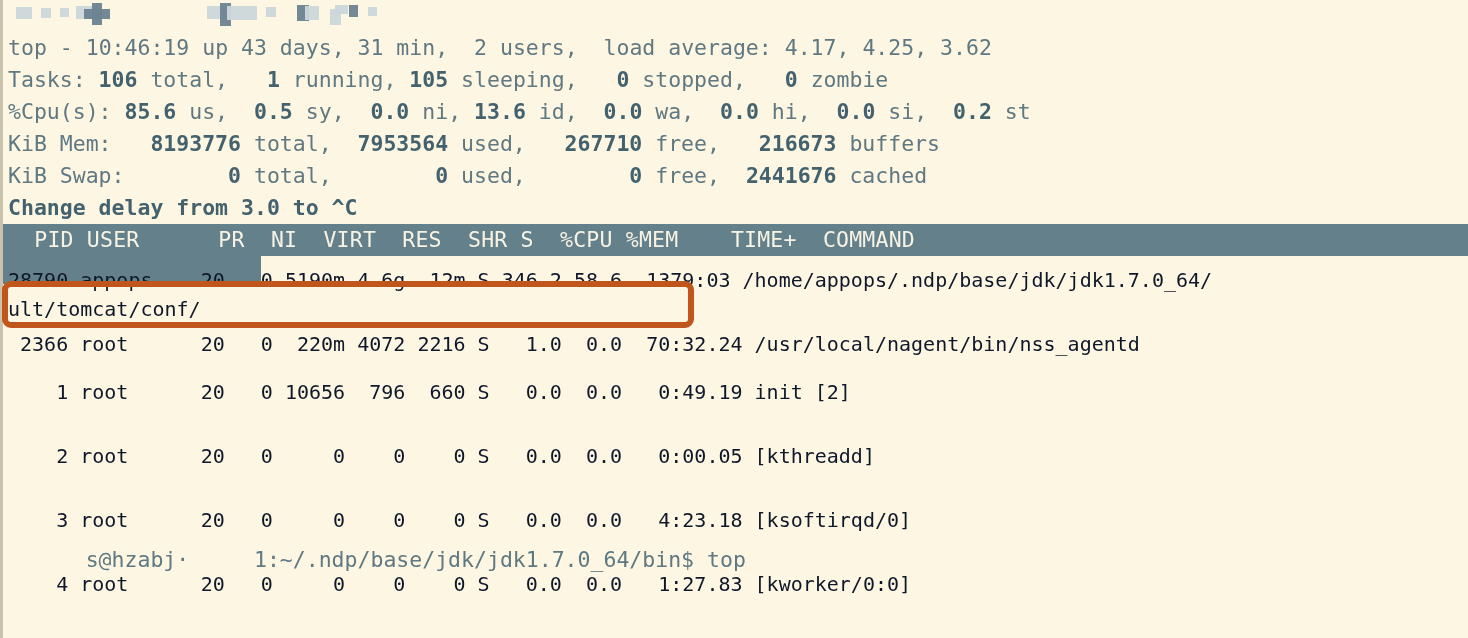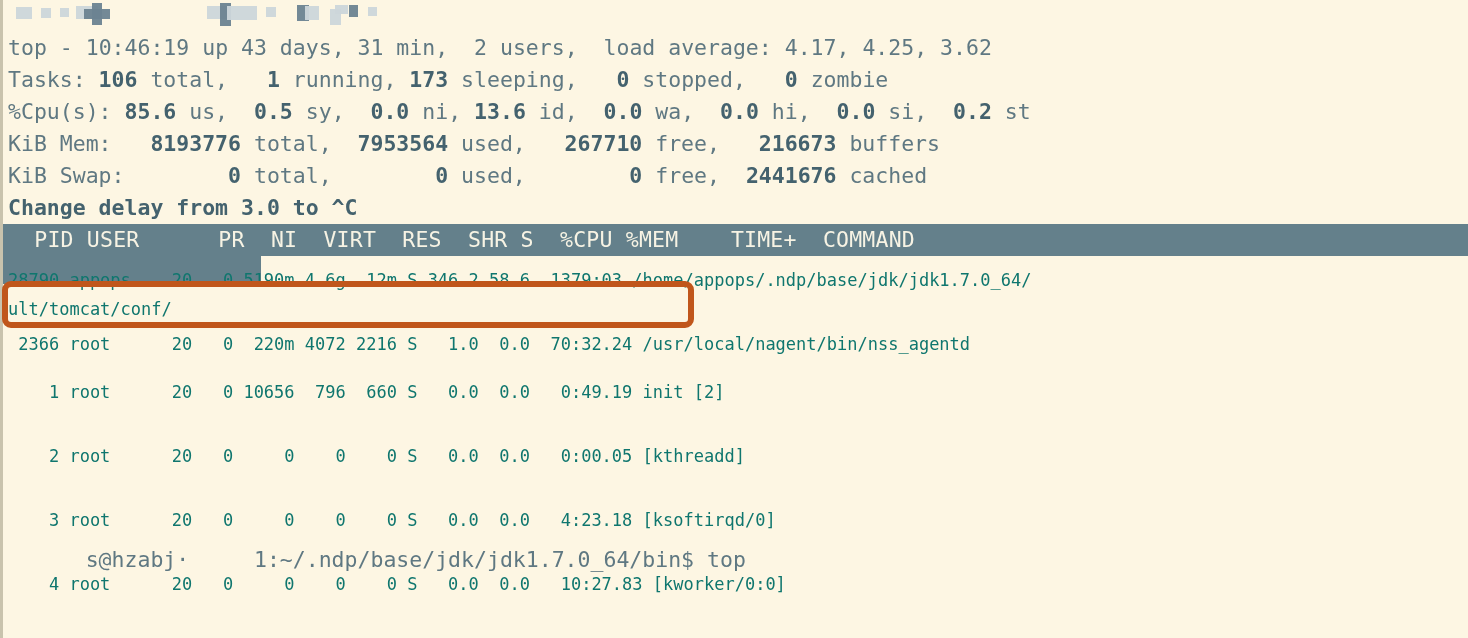--- a/index.html
+++ b/index.html
@@ -121,22 +121,22 @@
   .proc-area {
     position: absolute;
     left: 8px;
     top: 256px;
     width: 1460px;
   }
   .proc-line {
     white-space: pre;
     height: 32px;
     line-height: 32px;
-    font-size: 17px;
-    color: #0f766e;
+    font-size: 20px;
+    color: #0f172a;
   }
   .proc-line.tall { height: 64px; line-height: 64px; }
   .proc-line.wrap { height: 32px; line-height: 26px; }
   .spacer-8 { height: 8px; }
 </style>
 </head>
 <body>
 
 <div class="terminal">
 
@@ -159,21 +159,21 @@
       <span class="redact light" style="left:297px;width:14px; height:14px; top:6px;"></span>
       <span class="redact light" style="left:327px;width:13px; height:9px;  top:5px;"></span>
       <span class="redact light" style="left:322px;width:11px; height:16px; top:9px;"></span>
       <span class="redact dark" style="left:341px;width:9px;  height:12px; top:5px;"></span>
       <span class="redact light" style="left:360px;width:9px;  height:9px;  top:7px;"></span>
       <span>s@hzabj·     1:~/.ndp/base/jdk/jdk1.7.0_64/bin$ top</span>
     </div>
 
     <div class="line">top <span>-</span> <span>10:46:19</span> up <span>43 days, 31 min</span>,  <span>2 users</span>,  load average: <span>4.17, 4.25, 3.62</span></div>
 
-    <div class="line">Tasks: <span class="b">106</span> total,   <span class="b">1</span> running, <span class="b">173</span> sleeping,   <span class="b">0</span> stopped,   <span class="b">0</span> zombie</div>
+    <div class="line">Tasks: <span class="b">106</span> total,   <span class="b">1</span> running, <span class="b">105</span> sleeping,   <span class="b">0</span> stopped,   <span class="b">0</span> zombie</div>
 
     <div class="line">%Cpu(s): <span class="b">85.6</span> us,  <span class="b">0.5</span> sy,  <span class="b">0.0</span> ni, <span class="b">13.6</span> id,  <span class="b">0.0</span> wa,  <span class="b">0.0</span> hi,  <span class="b">0.0</span> si,  <span class="b">0.2</span> st</div>
 
     <div class="line">KiB Mem:   <span class="b">8193776</span> total,  <span class="b">7953564</span> used,   <span class="b">267710</span> free,   <span class="b">216673</span> buffers</div>
 
     <div class="line">KiB Swap:        <span class="b">0</span> total,        <span class="b">0</span> used,        <span class="b">0</span> free,  <span class="b">2441676</span> cached</div>
 
     <div class="line"><span class="b">Change delay from 3.0 to ^C</span></div>
 
   </div>
@@ -185,18 +185,18 @@
   </div>
 
   <div class="proc-area">
     <div class="spacer-8"></div>
     <div class="proc-line">28790 appops    20   0 5190m 4.6g  12m S 346.2 58.6  1379:03 /home/appops/.ndp/base/jdk/jdk1.7.0_64/</div>
     <div class="proc-line wrap">ult/tomcat/conf/</div>
     <div class="proc-line"> 2366 root      20   0  220m 4072 2216 S   1.0  0.0  70:32.24 /usr/local/nagent/bin/nss_agentd</div>
     <div class="proc-line tall">    1 root      20   0 10656  796  660 S   0.0  0.0   0:49.19 init [2]</div>
     <div class="proc-line tall">    2 root      20   0     0    0    0 S   0.0  0.0   0:00.05 [kthreadd]</div>
     <div class="proc-line tall">    3 root      20   0     0    0    0 S   0.0  0.0   4:23.18 [ksoftirqd/0]</div>
-    <div class="proc-line tall">    4 root      20   0     0    0    0 S   0.0  0.0   10:27.83 [kworker/0:0]</div>
+    <div class="proc-line tall">    4 root      20   0     0    0    0 S   0.0  0.0   1:27.83 [kworker/0:0]</div>
   </div>
 
   <div class="highlight-box"></div>
 
 </div>
 
 </body></html>

